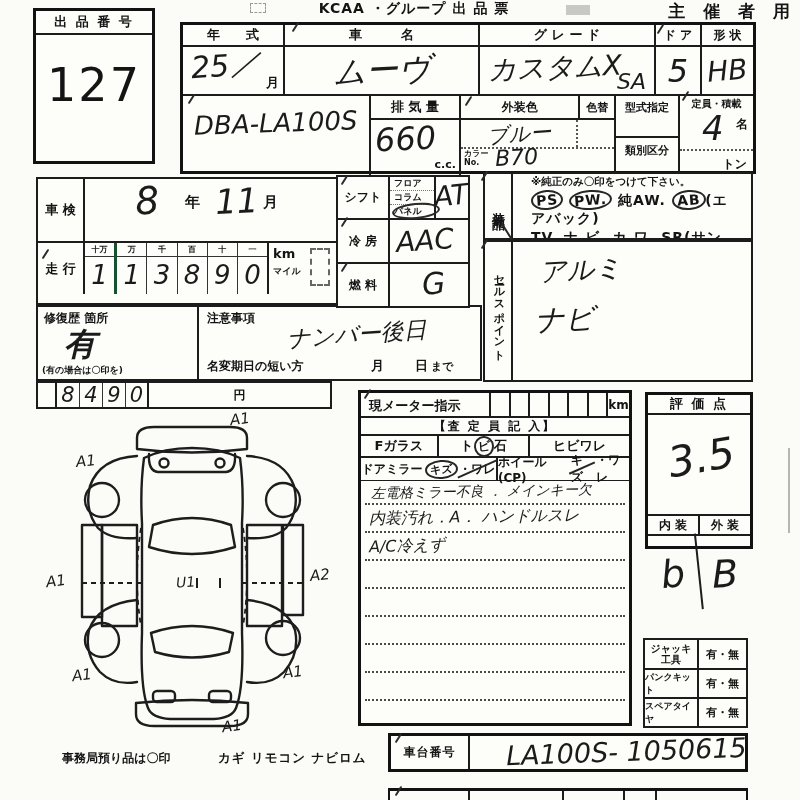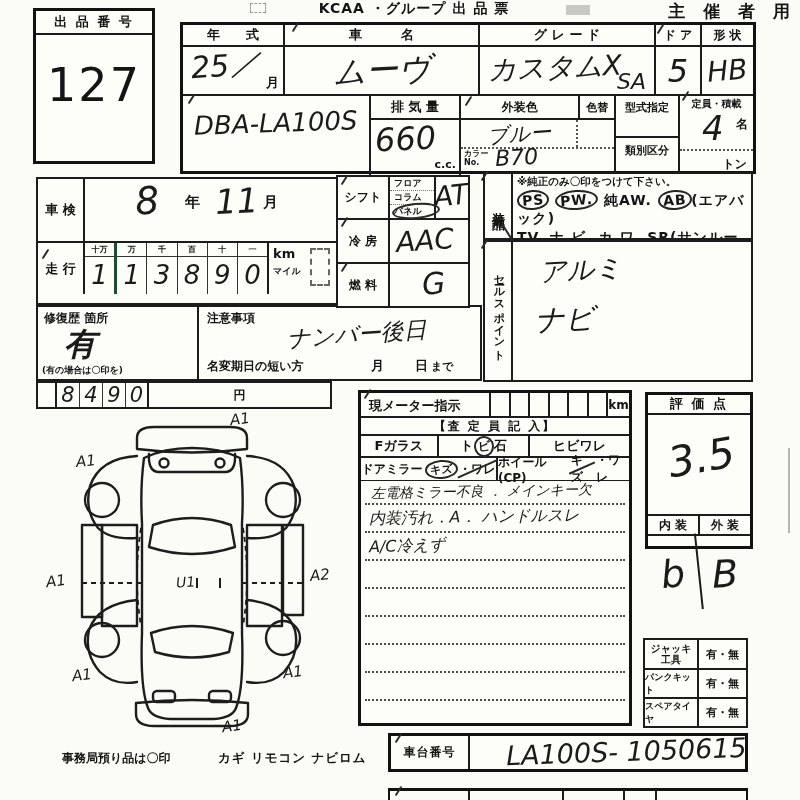--- a/index.html
+++ b/index.html
@@ -213,21 +213,21 @@
         <span class="hw abs" style="left:32px;top:2px;font-size:30px;transform:rotate(-4deg)">G</span>
       </div>
     </div>
   </div>
   <div class="abs" style="left:392px;top:203px;width:48px;height:16px;border:2px solid #2a2a2a;border-radius:50%;transform:rotate(-5deg)"></div>
 
   <div class="abs bx" style="left:483px;top:172px;width:270px;height:68px;display:flex">
     <div class="br ctr" style="width:28px">
       <span class="vert hd" style="font-size:13px;letter-spacing:3px">装備品</span>
     </div>
-    <div style="flex:1;padding:1px 4px;overflow:hidden">
+    <div style="flex:1;padding:1px 18px;overflow:hidden">
       <div class="hd" style="font-size:10.5px">※純正のみ〇印をつけて下さい。</div>
       <div class="hd" style="font-size:14px;letter-spacing:1px;margin-top:1px">
         <span class="pcirc">PS</span>
         <span class="pcirc">PW.</span>
         <span>純AW.</span>
         <span class="pcirc">AB</span><span>(エアバック)</span>
       </div>
       <div class="hd" style="font-size:14px;letter-spacing:1px;margin-top:1px">
         <span>TV.</span>
         <span>ナ ビ.</span>

